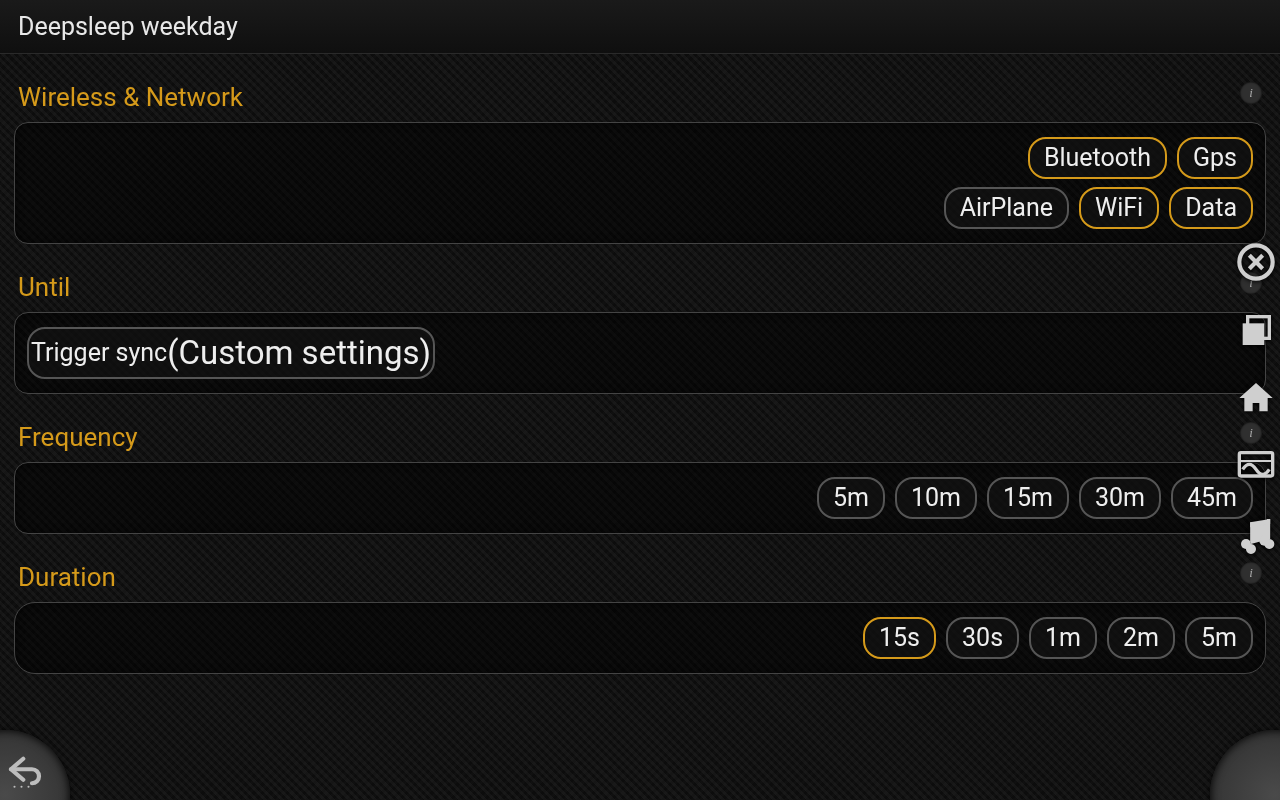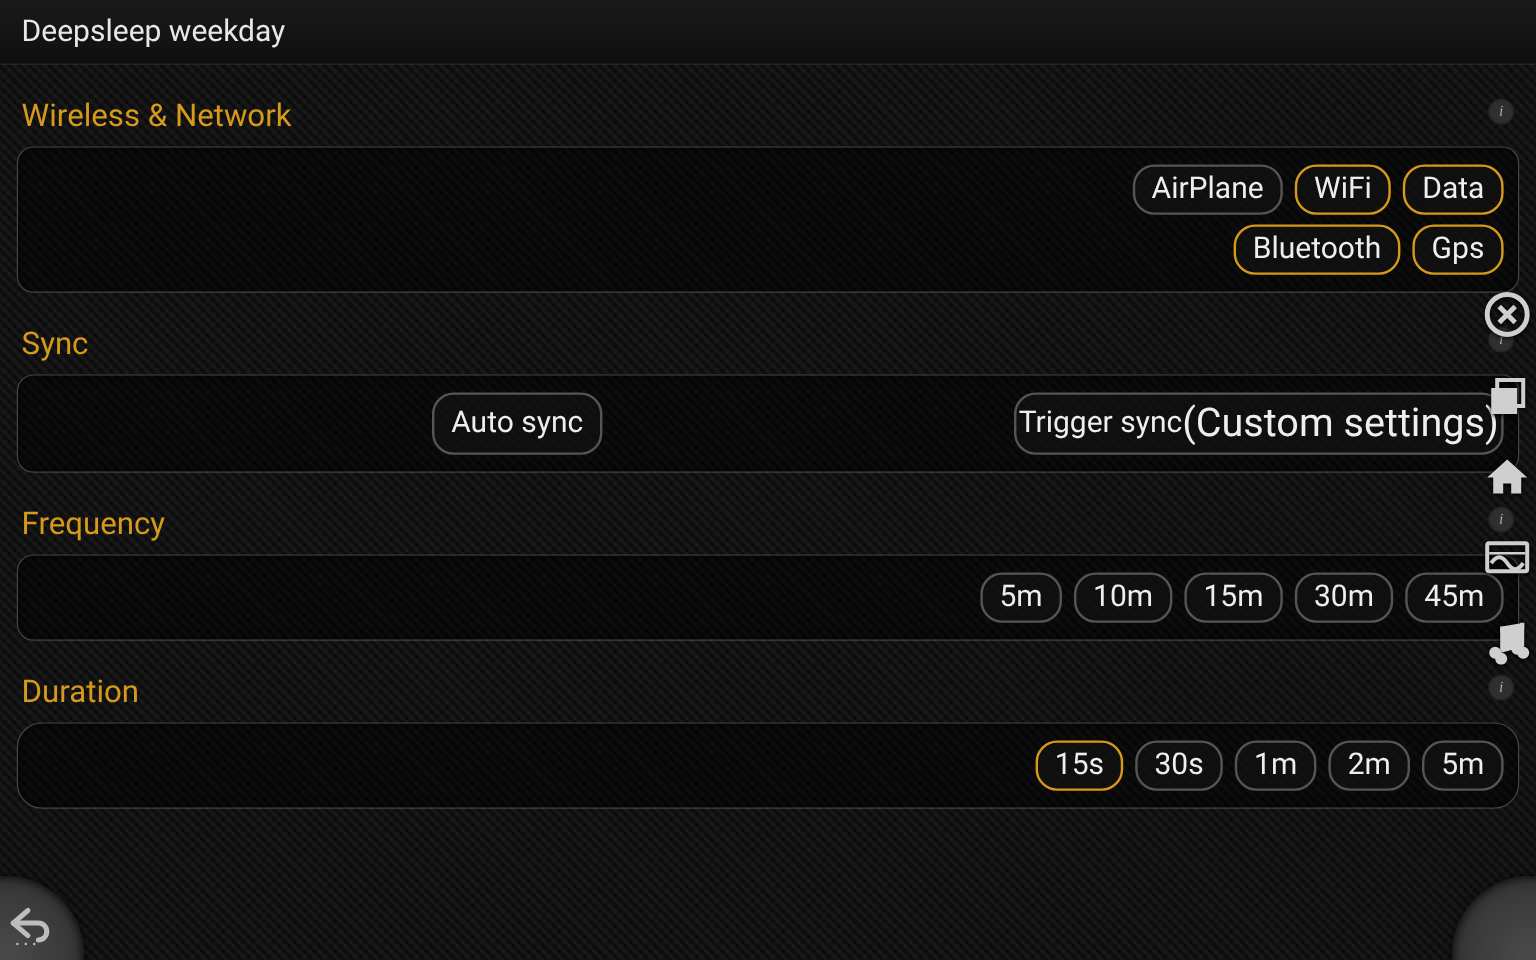--- a/index.html
+++ b/index.html
@@ -173,39 +173,36 @@
   </div>
 
   <div class="content">
 
     <div class="section-header">
       <span class="label">Wireless &amp; Network</span>
       <span class="info-icon">i</span>
     </div>
     <div class="panel">
       <div class="chip-row">
+        <span class="chip selected">Bluetooth</span>
+        <span class="chip selected">Gps</span>
+      </div>
+      <div class="chip-row">
         <span class="chip">AirPlane</span>
         <span class="chip selected">WiFi</span>
         <span class="chip selected">Data</span>
       </div>
-      <div class="chip-row">
-        <span class="chip selected">Bluetooth</span>
-        <span class="chip selected">Gps</span>
-      </div>
-    </div>
-
-    <div class="section-header">
-      <span class="label">Sync</span>
+    </div>
+
+    <div class="section-header">
+      <span class="label">Until</span>
       <span class="info-icon">i</span>
     </div>
     <div class="panel sync-panel">
       <div class="chip-row">
-        <div class="sync-left">
-          <span class="chip">Auto sync</span>
-        </div>
         <span class="chip multiline">
           <span>Trigger sync</span>
           <span class="line2">(Custom settings)</span>
         </span>
       </div>
     </div>
 
     <div class="section-header">
       <span class="label">Frequency</span>
       <span class="info-icon">i</span>

